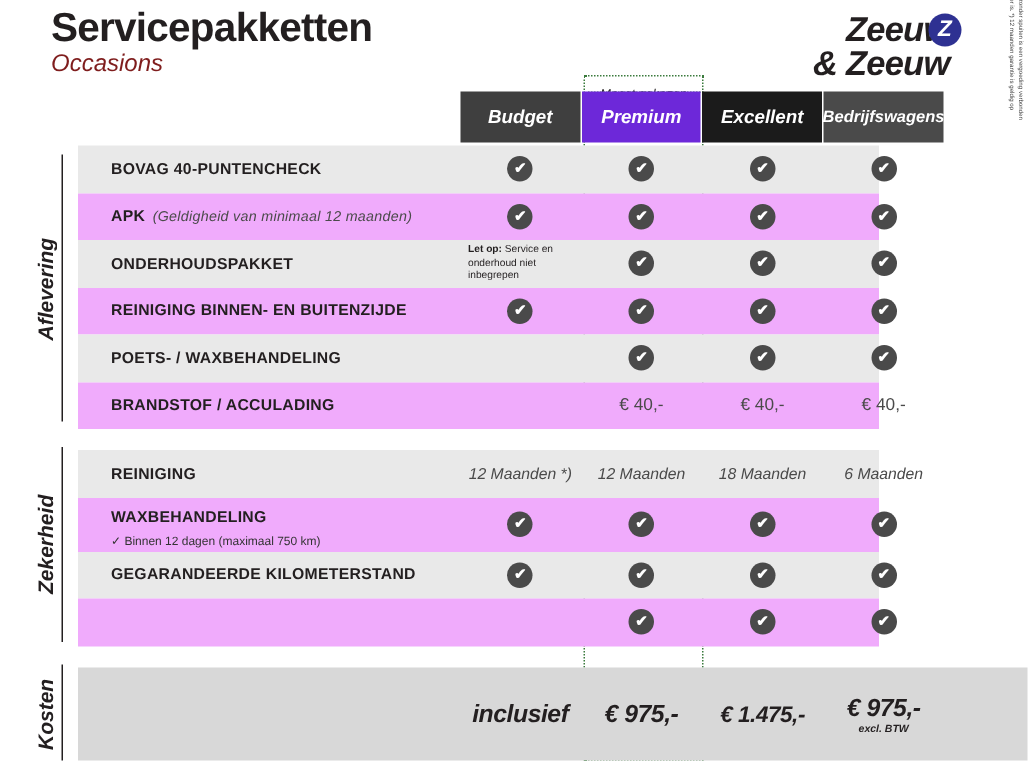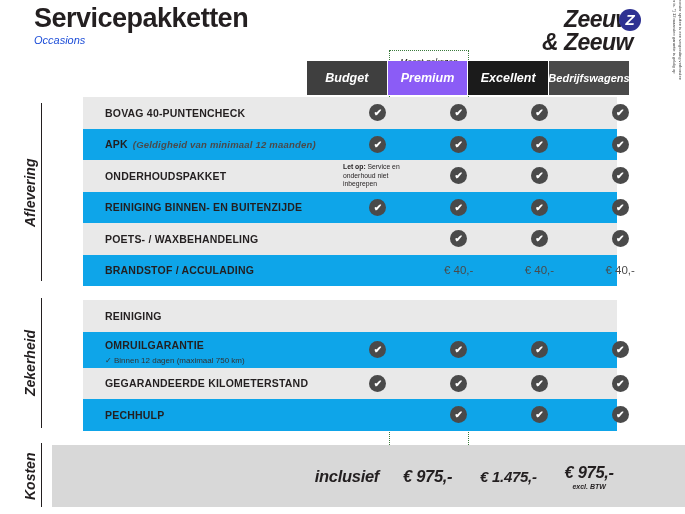--- a/index.html
+++ b/index.html
@@ -14,21 +14,21 @@
   }
   .page { position: relative; width:685px; height:514px; }
 
   
   .header { position:absolute; left:34px; top:4px; }
   .title {
     font-size: 27px; font-weight: bold; letter-spacing: -0.5px;
     color:#231f20; line-height: 1.05;
   }
   .subtitle {
-    font-size: 11px; font-style: italic; color:#1d4ed8;
+    font-size: 16px; font-style: italic; color:#7f1d1d;
     margin-top: 2px; letter-spacing:0px;
   }
   .logo { position:absolute; right:52px; top:8px; text-align:right; }
   .logo-line1, .logo-line2 {
     font-size: 23px; font-weight: bold; font-style: italic;
     color:#231f20; line-height: 1.0; letter-spacing:-0.5px;
   }
   .logo-mark {
     position:absolute; right:-8px; top:1px;
     width:22px; height:22px; border-radius:50%;
@@ -61,52 +61,52 @@
 
   
   .colheads { position:absolute; left:307px; top:61px; height:49px; width:322px; display:flex; }
   .colhead {
     width:80px; height:34px; margin-right:1px;
     color:#fff; font-style:italic; font-weight:bold; font-size:12.5px;
     display:flex; align-items:center; justify-content:center;
   }
   .colhead:last-child { margin-right:0; }
   .ch-budget   { background:#3f3f3f; }
-  .ch-premium  { background:#8b5cf6;text-align:center; }
+  .ch-premium  { background:#6d28d9;text-align:center; }
   .ch-excellent{ background:#1b1b1b;text-align:center; }
   .ch-bedrijf  { background:#4a4a4a; font-size:11px; }
 
   
   .vsec {
     position:absolute; left:22px;
     writing-mode: vertical-rl; transform: rotate(180deg);
     font-weight:bold; font-style:italic; font-size:14px; color:#231f20;
     text-align:center;
   }
   .vsec-aflevering { top:105px; height:175px; }
   .vsec-zekerheid  { top:300px; height:126px; }
   .vsec-kosten     { top:445px; height:62px; }
   .vline { position:absolute; left:41px; width:1px; background:#231f20; }
   .vline-1 { top:103px; height:178px; }
   .vline-2 { top:298px; height:130px; }
   .vline-3 { top:443px; height:64px; }
 
   
   .rows { position:absolute; left:52px; top:97px; width:577px; }
-  .row { position:relative; height:31.5px; width:534px;margin-left:31px; }
+  .row { position:relative; height:31.5px; width:534px; }
   .row .label {
     position:absolute; left:22px; top:0; height:100%;
     display:flex; align-items:center;
     font-size:10.5px; font-weight:bold; color:#231f20; letter-spacing:0.2px;
   }
   .row .label .sub {
-    font-weight:bold; font-style:italic; font-size:9.5px; color:#4a4a4a; margin-left:5px;
+    font-weight:normal; font-style:italic; font-size:9.5px; color:#4a4a4a; margin-left:5px;
   }
   .row.shaded { background:#e9e9e9; }
-  .row.plain  { background:#0ea5e9; }
+  .row.plain  { background:#f0abfc; }
 
   .cells { position:absolute; left:255px; top:0; width:322px; height:100%; display:flex; }
   .cell {
     width:80px; margin-right:1px; height:100%;
     display:flex; align-items:center; justify-content:center;
     font-size:11px; color:#3a3a3a;
   }
   .cell:last-child { margin-right:0; }
   .check {
     width:17px; height:17px; border-radius:50%; background:#4a4a4a;
@@ -293,25 +293,31 @@
         <div class="cell price-cell">€ 40,-</div>
       </div>
     </div>
 
     <div class="gap"></div>
 
     <div class="row shaded">
       <div class="label">
         <span>REINIGING</span>
       </div>
+      <div class="cells">
+        <div class="cell months">12 Maanden *)</div>
+        <div class="cell months">12 Maanden</div>
+        <div class="cell months">18 Maanden</div>
+        <div class="cell months">6 Maanden</div>
+      </div>
     </div>
 
     <div class="row plain tall">
       <div class="label">
-        <span>OMRUILGARANTIE</span>
+        <span>WAXBEHANDELING</span>
       </div>
       <div class="sub-line">✓  Binnen 12 dagen (maximaal 750 km)</div>
       <div class="cells">
         <div class="cell">
             <span class="check">✔</span>
           </div>
         <div class="cell">
             <span class="check">✔</span>
           </div>
         <div class="cell">
@@ -337,23 +343,20 @@
         <div class="cell">
             <span class="check">✔</span>
           </div>
         <div class="cell">
             <span class="check">✔</span>
           </div>
       </div>
     </div>
 
     <div class="row plain">
-      <div class="label">
-        <span>PECHHULP</span>
-      </div>
       <div class="cells">
         <div class="cell"></div>
         <div class="cell">
             <span class="check">✔</span>
           </div>
         <div class="cell">
             <span class="check">✔</span>
           </div>
         <div class="cell">
             <span class="check">✔</span>

